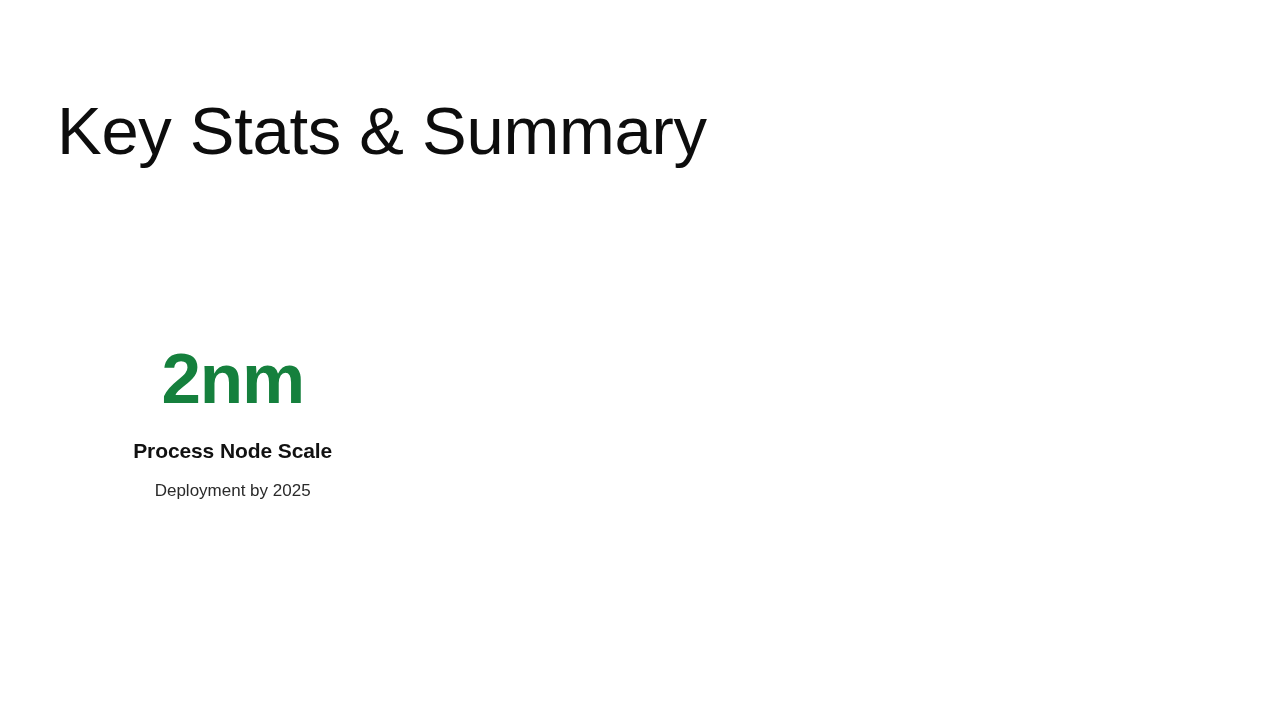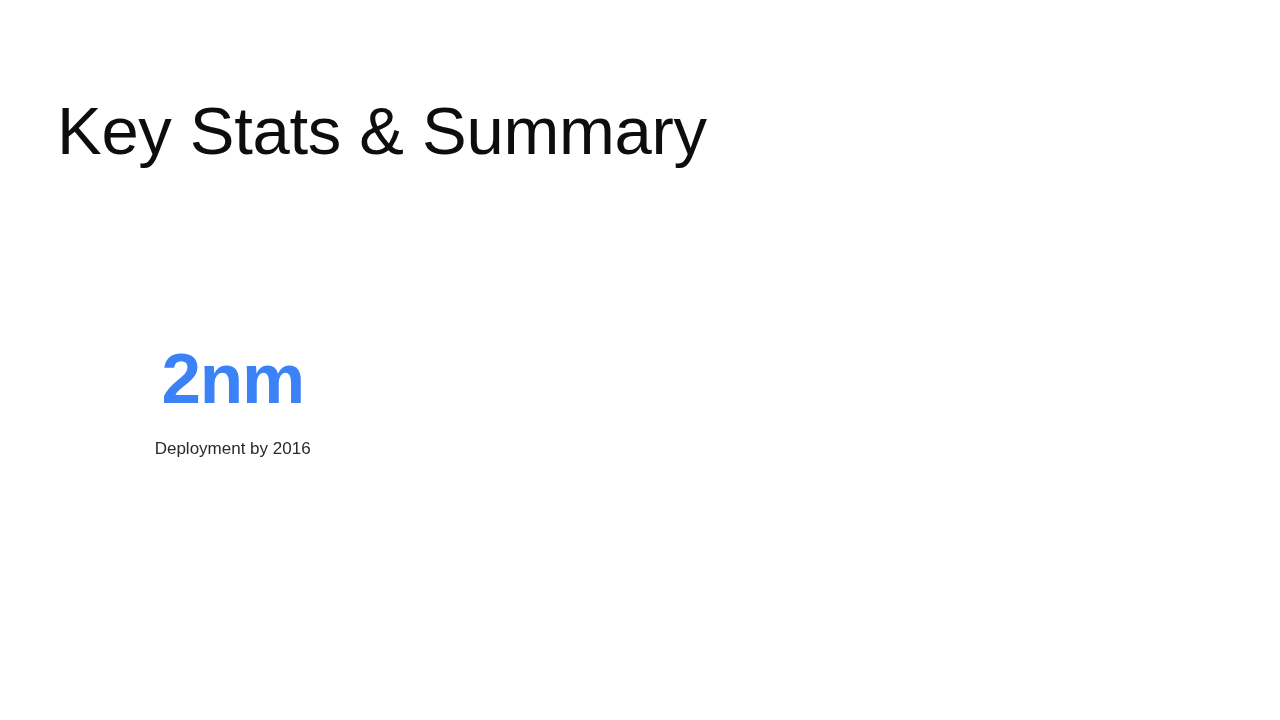--- a/index.html
+++ b/index.html
@@ -56,21 +56,21 @@
     box-sizing: border-box;
     text-align: center;
     padding: 0 10px;
   }
 
   .stat-value {
     font-size: 71px;
     font-weight: 700;
     line-height: 1.0;
     letter-spacing: -1.2px;
-    color: #3b82f6;
+    color: #15803d;
     margin: 0 0 24px 0;
     white-space: nowrap;
   }
 
   .stat-label {
     font-size: 21px;
     font-weight: 700;
     line-height: 1.2;
     letter-spacing: -0.1px;
     color: #111111;
@@ -92,20 +92,21 @@
 <body>
 
 <div class="slide">
 
   <h1 class="slide-title">Key Stats &amp; Summary</h1>
 
   <div class="stats-row">
 
     <div class="stat-card">
       <div class="stat-value">2nm</div>
-      <div class="stat-sublabel">Deployment by 2016</div>
+      <div class="stat-label">Process Node Scale</div>
+      <div class="stat-sublabel">Deployment by 2025</div>
     </div>
 
 
 
   </div>
 
 </div>
 
 </body></html>

